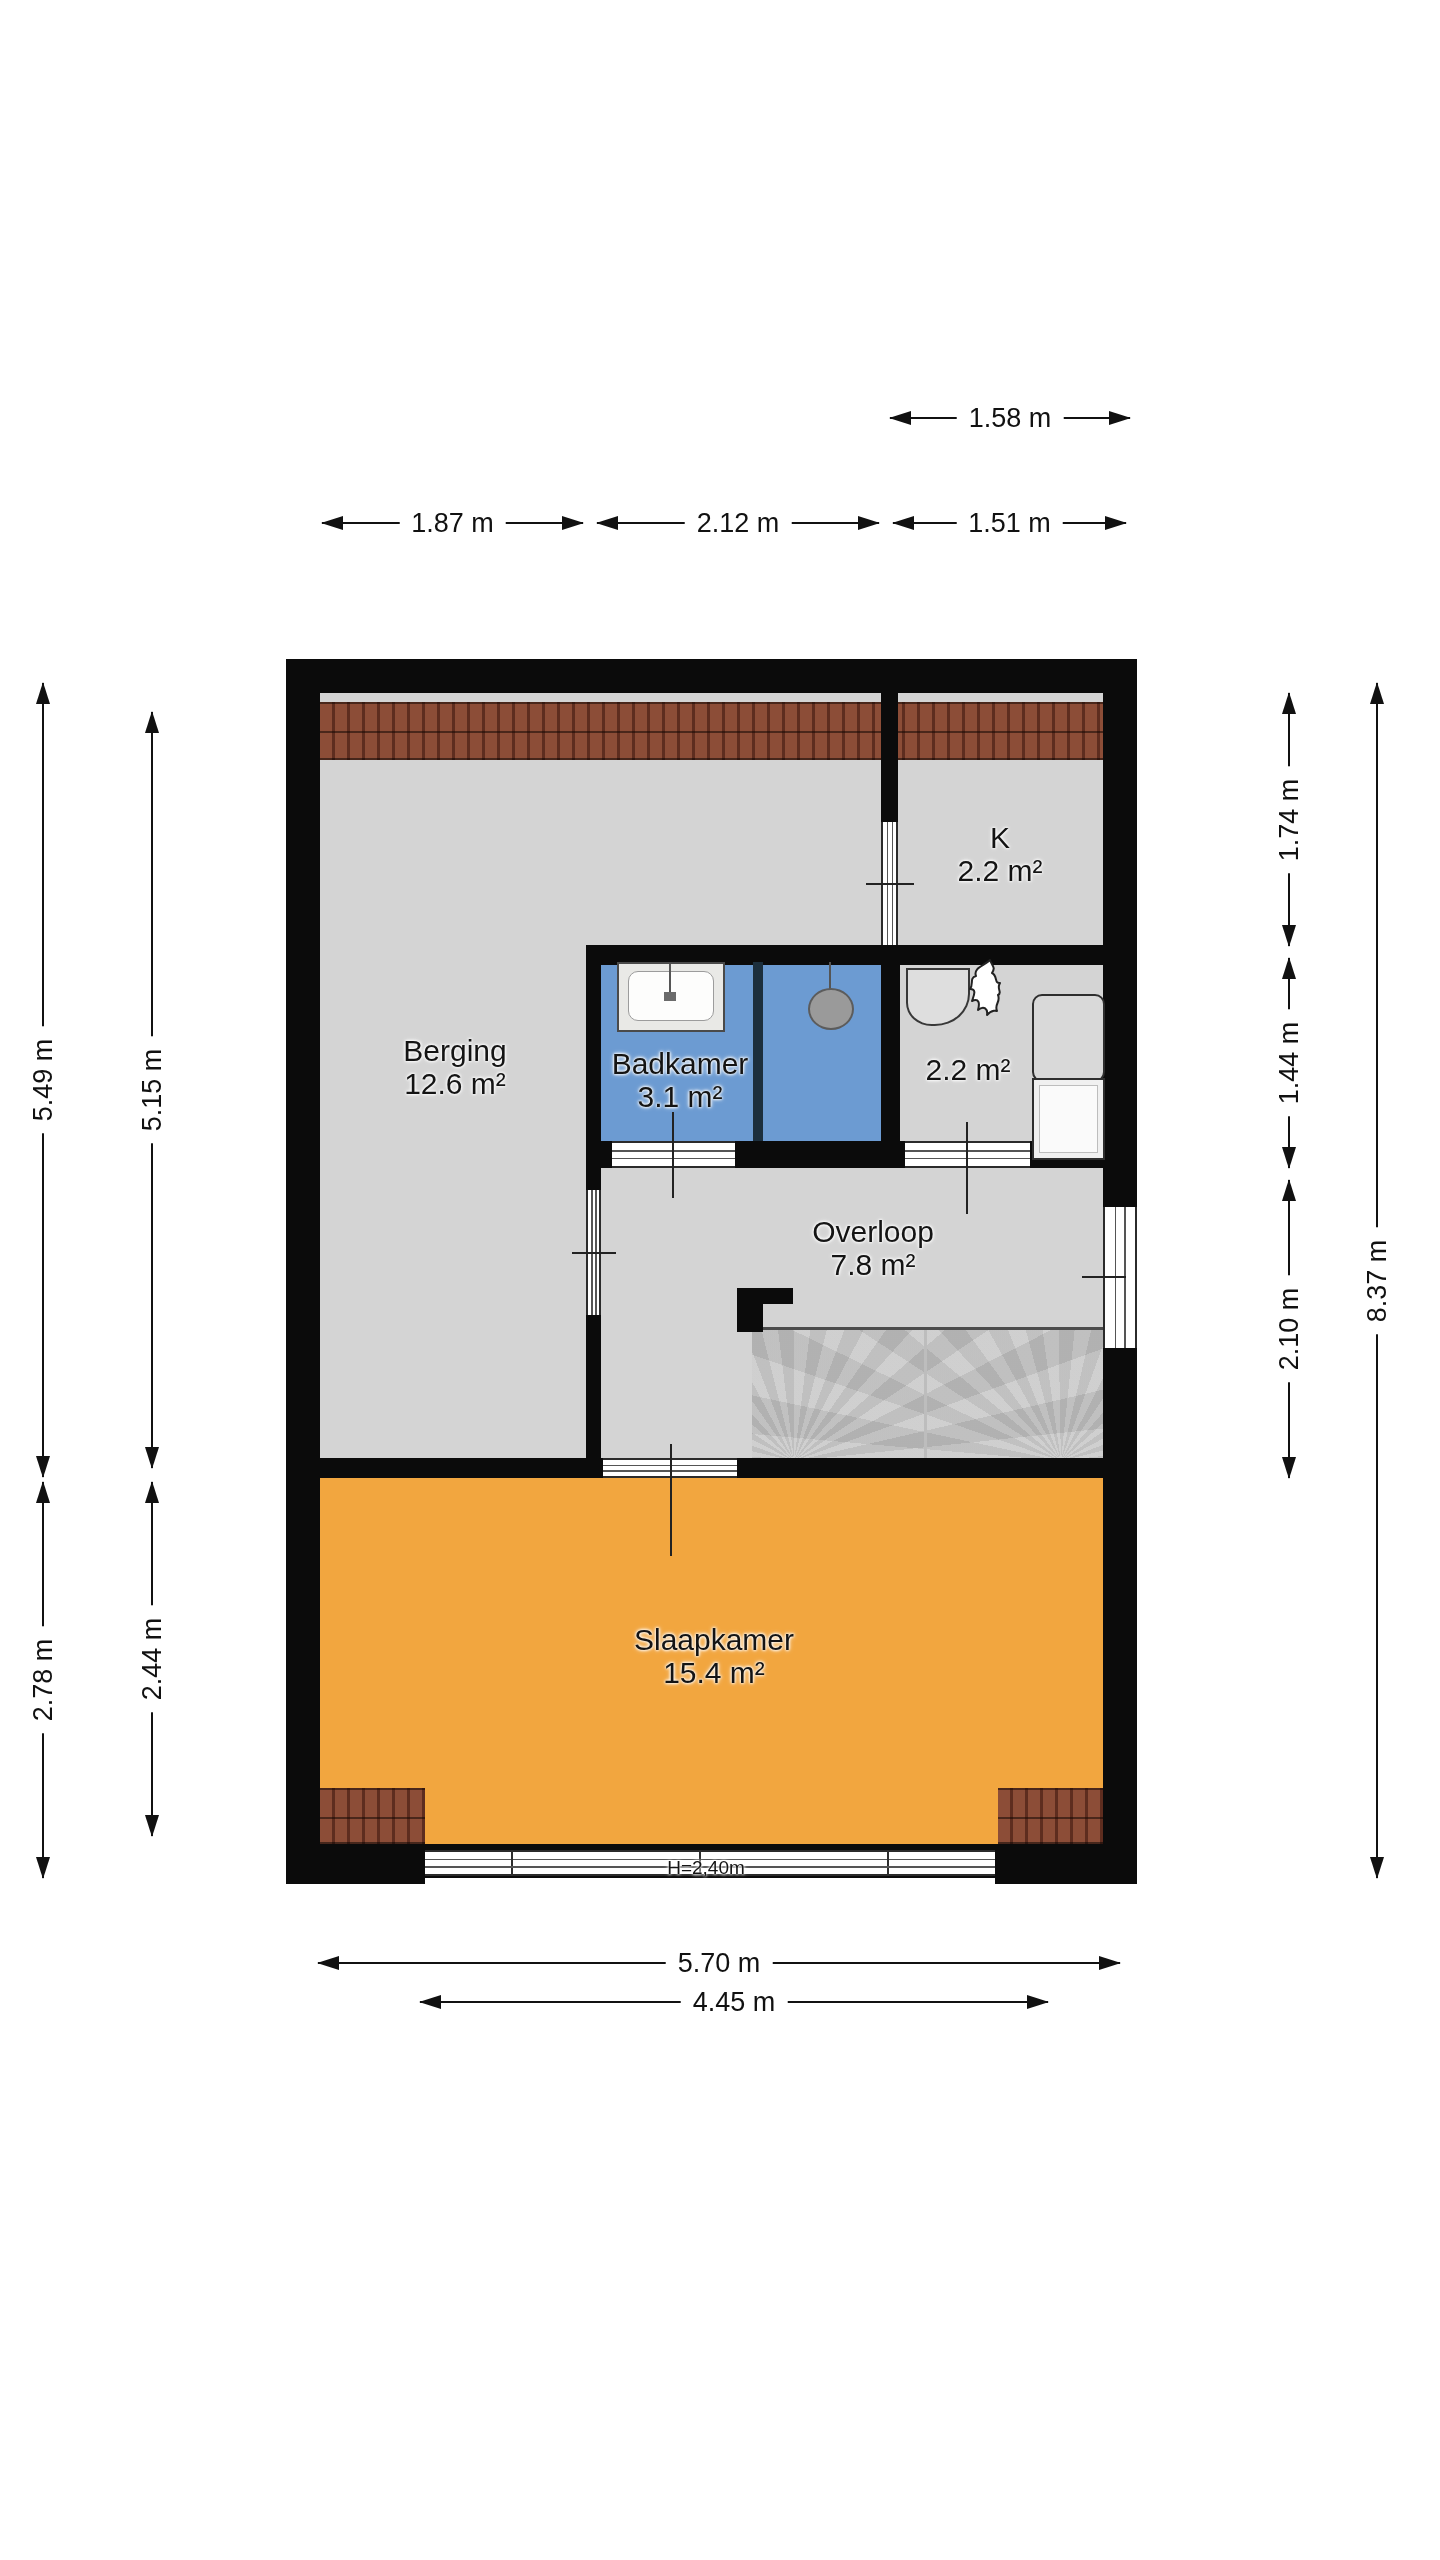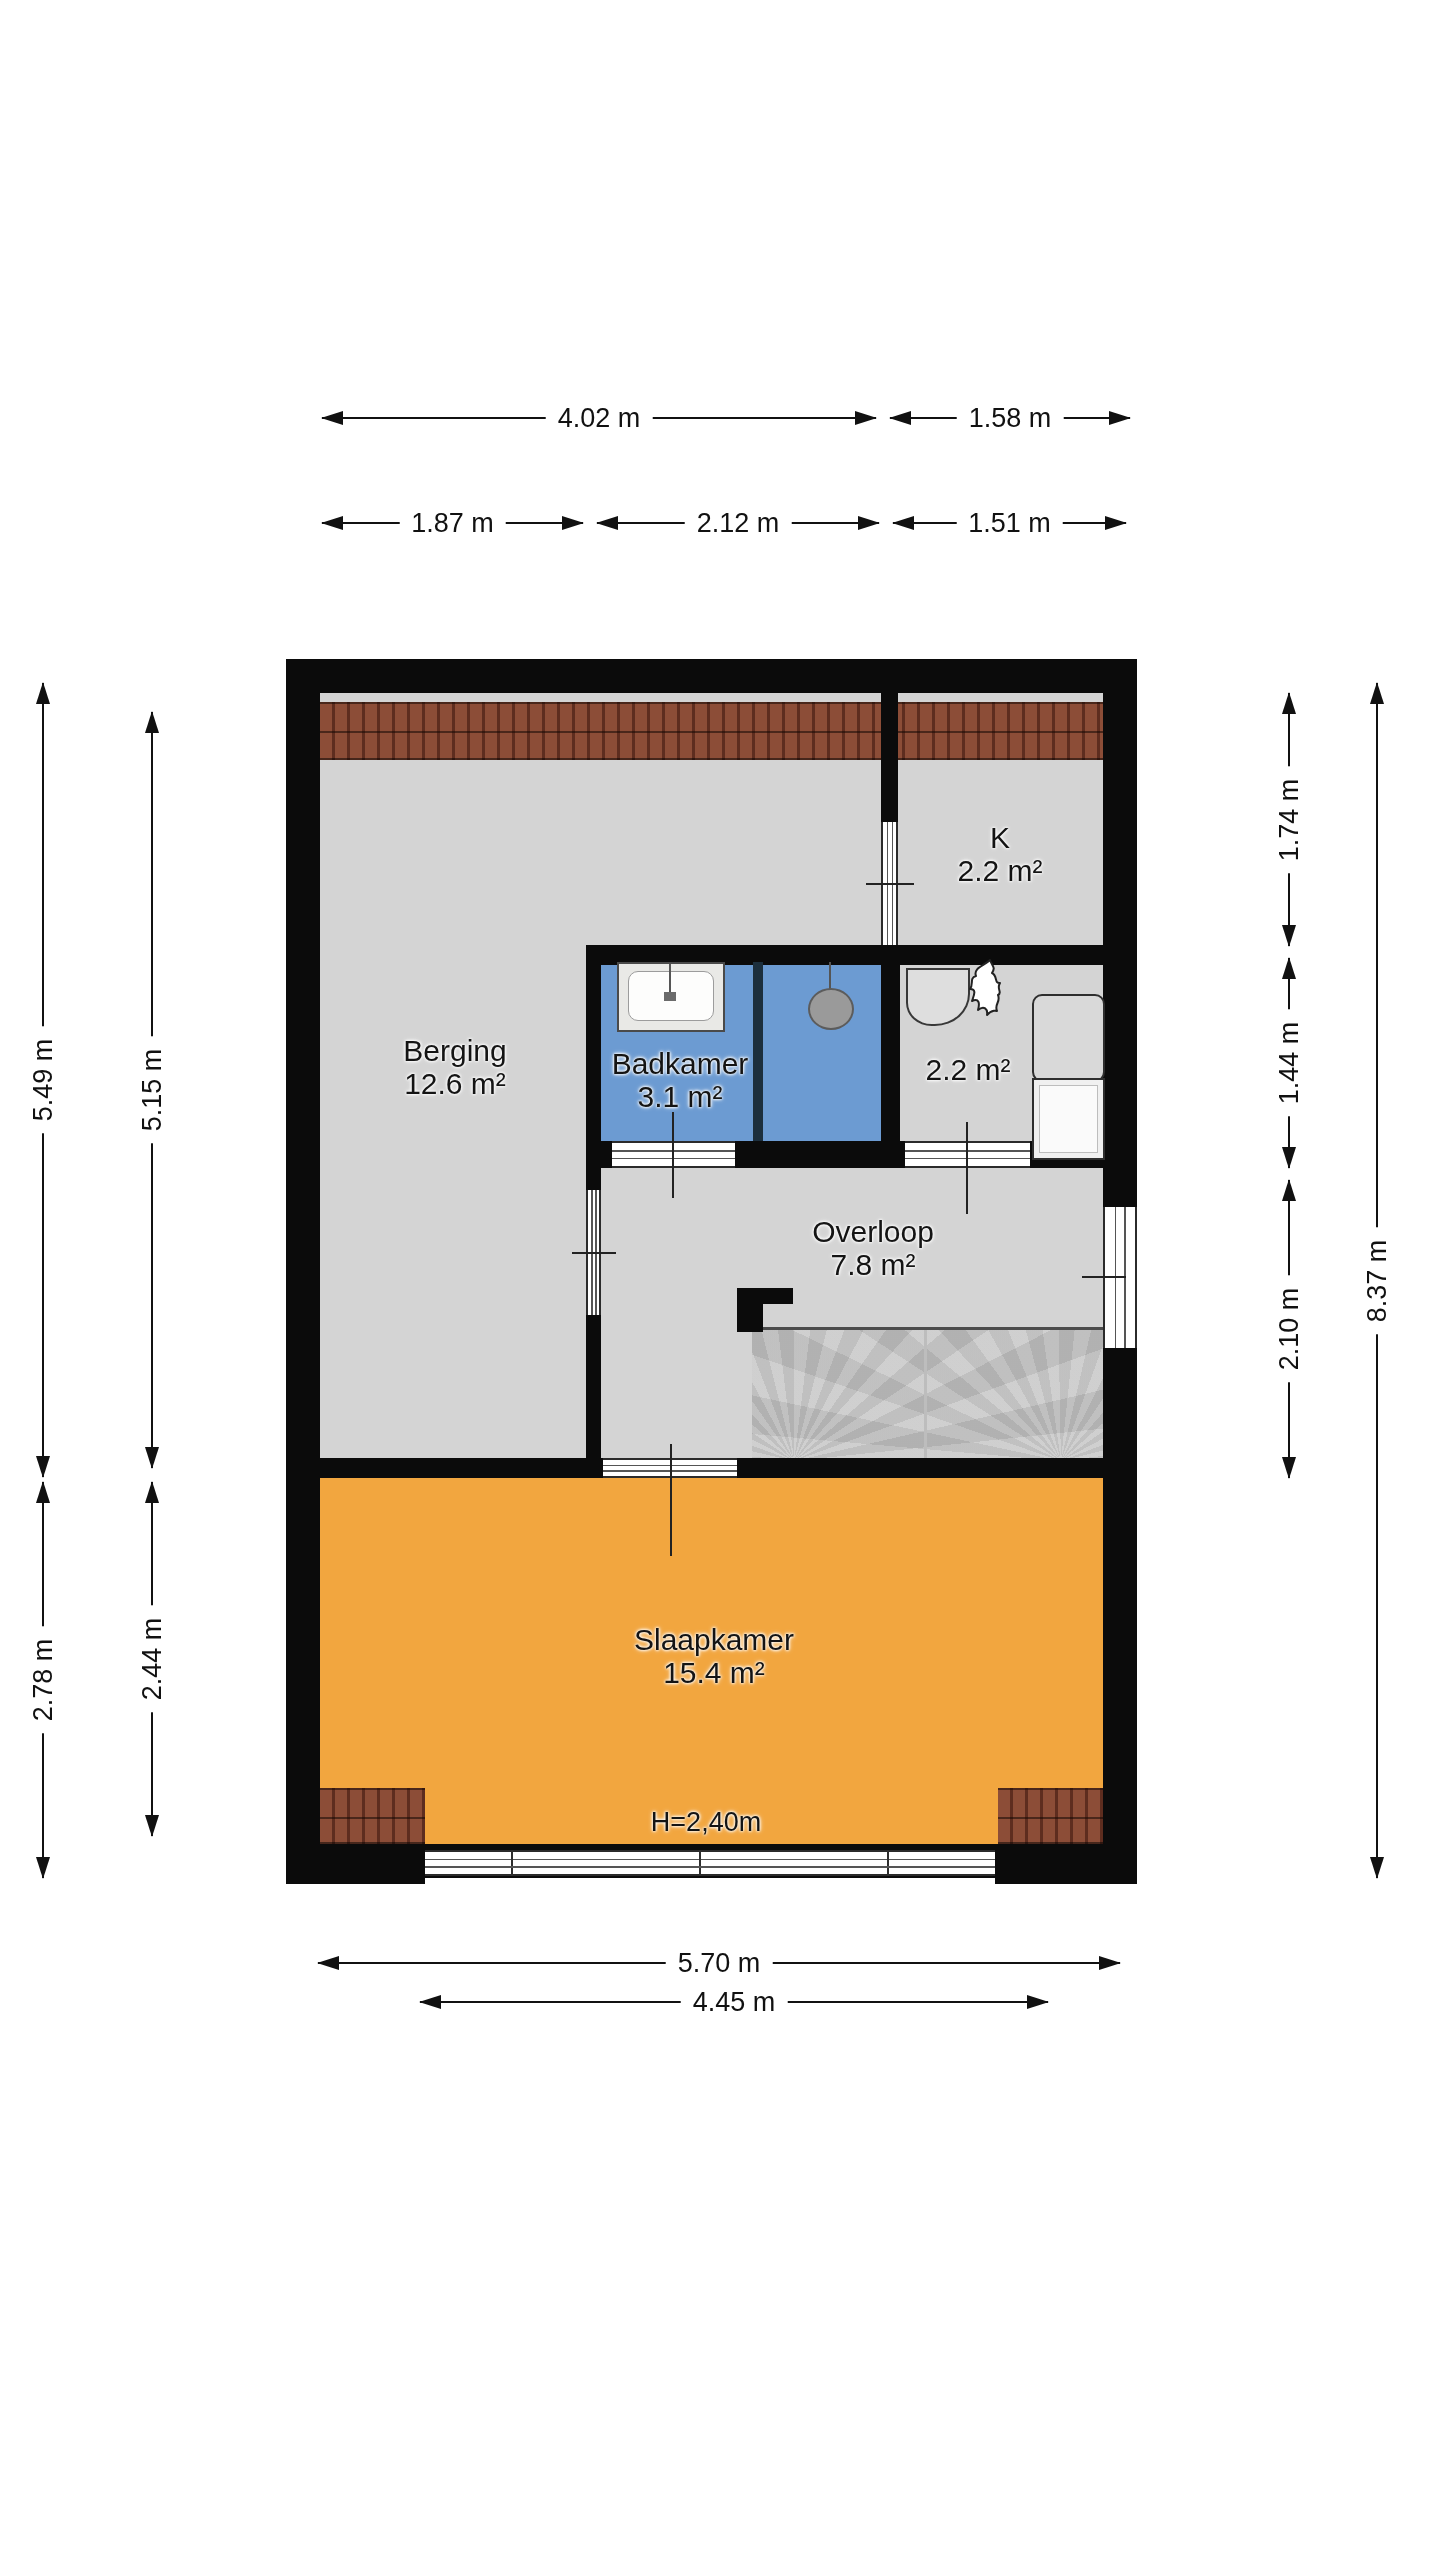--- a/index.html
+++ b/index.html
@@ -28,21 +28,21 @@
   
   .win-h{position:absolute;background:#fff;box-shadow:inset 0 2px 0 #2b2b2b, inset 0 -2px 0 #2b2b2b;}
   .win-h::before,.win-h::after{content:'';position:absolute;left:0;right:0;height:1.5px;background:#555;}
   .win-h::before{top:34%;} .win-h::after{top:62%;}
   .tick{position:absolute;background:#222;}
   .mull{position:absolute;top:0;bottom:0;width:2.5px;background:#2e2e2e;}
   
   .room-label{position:absolute;transform:translateX(-50%);text-align:center;
       font-size:30px;line-height:33px;color:#141414;white-space:nowrap;
       text-shadow:0 0 3px #fff,0 0 3px #fff,0 0 5px rgba(255,255,255,.9);}
-  .small-label{font-size:27px;}
+  .small-label{font-size:19px;margin-top:45px;}
   
   .dim{position:absolute;}
   .dim .line{position:absolute;background:#111;}
   .dim-h{height:30px;}
   .dim-h .line{left:0;right:0;top:14px;height:2px;}
   .dim-v{width:30px;}
   .dim-v .line{top:0;bottom:0;left:14px;width:2px;}
   .ah{position:absolute;width:0;height:0;border-style:solid;}
   .dim-h .ah-l{left:-1px;top:8px;border-width:7px 22px 7px 0;border-color:transparent #111 transparent transparent;}
   .dim-h .ah-r{right:-1px;top:8px;border-width:7px 0 7px 22px;border-color:transparent transparent transparent #111;}
@@ -62,26 +62,20 @@
   .furn-top{background:#d9d9d9;border-radius:10px;}
   .furn-bot{background:#f0f0f0;}
   .furn-bot::before{content:'';position:absolute;inset:5px;background:#fafafa;border:1px solid #bdbdbd;}
   .shower-head{position:absolute;background:#9a9a9a;border:2px solid #5c5c5c;border-radius:50%;}
 </style>
 </head>
 <body>
 
 <div class="canvas">
 
-  <div class="dim dim-h" style="left:322px;top:403px;width:554px">
-    <span class="line"></span>
-    <span class="ah ah-l"></span>
-    <span class="ah ah-r"></span>
-    <span class="dim-label">4.02 m</span>
-  </div>
   <div class="dim dim-h" style="left:890px;top:403px;width:240px">
     <span class="line"></span>
     <span class="ah ah-l"></span>
     <span class="ah ah-r"></span>
     <span class="dim-label">1.58 m</span>
   </div>
   <div class="dim dim-h" style="left:322px;top:508px;width:261px">
     <span class="line"></span>
     <span class="ah ah-l"></span>
     <span class="ah ah-r"></span>

